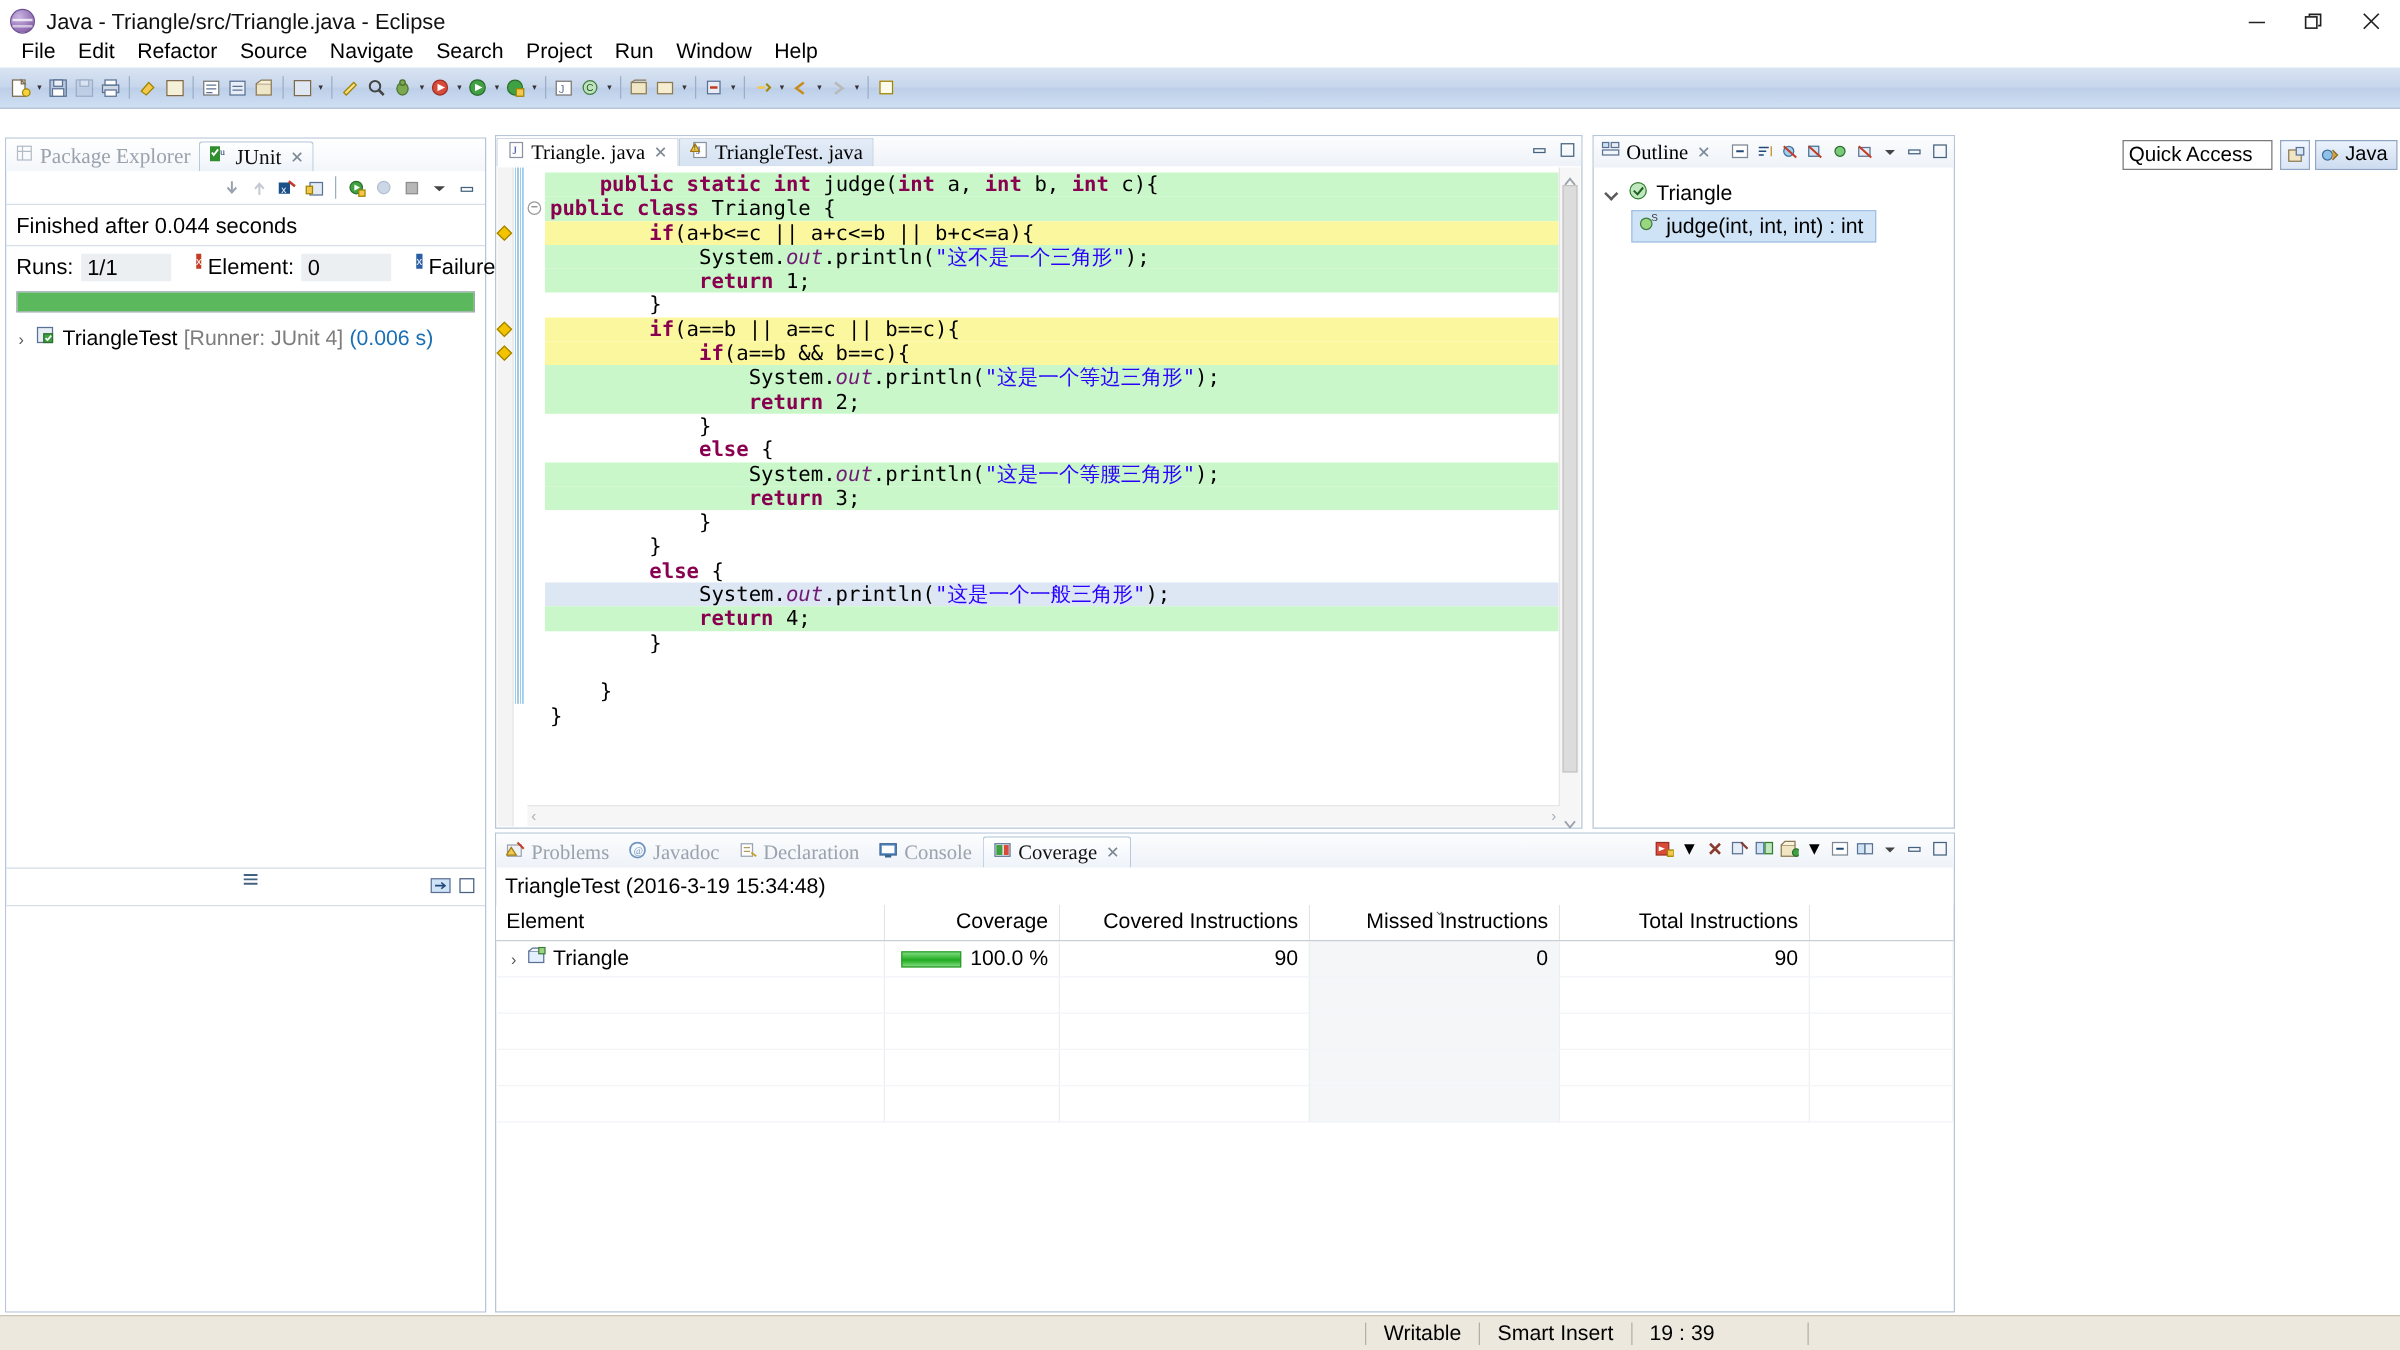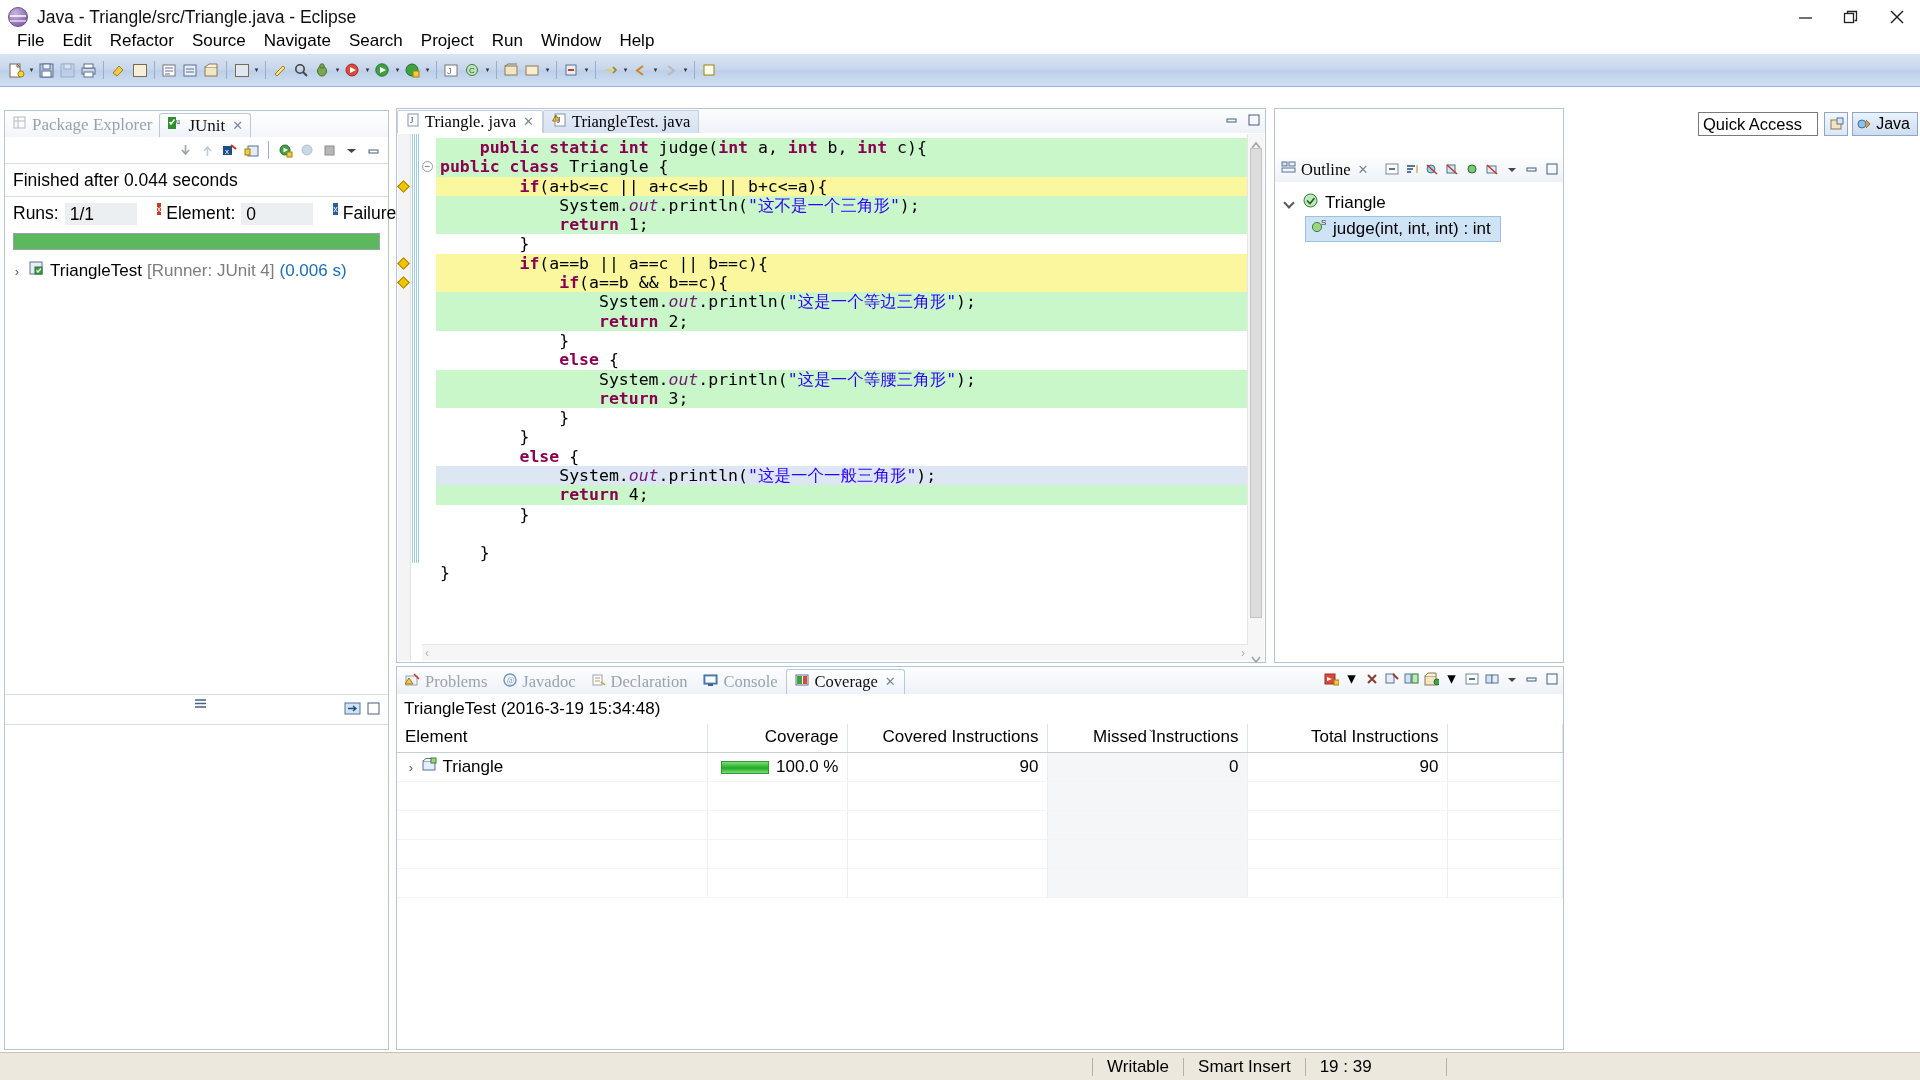--- a/index.html
+++ b/index.html
@@ -197,21 +197,21 @@
     color:#555;line-height:1;background:#fff;box-sizing:border-box;
   }
   
   #outline-panel{
     position:absolute;left:1274px;top:108px;width:290px;height:555px;
     background:#fff;border:1px solid #b6c6d8;box-sizing:border-box;
   }
   #outline-head{
     height:25px;display:flex;align-items:center;gap:5px;padding-left:6px;
     background:linear-gradient(to bottom,#fcfdfe,#eef2f8);
-    font-family:"Liberation Serif",serif;font-size:16.5px;position:relative;margin-top:48px;
+    font-family:"Liberation Serif",serif;font-size:16.5px;position:relative;
   }
   #outline-tools{position:absolute;right:4px;top:4px;display:flex;align-items:center;gap:5px;}
   .ol-ico{width:15px;height:15px;display:flex;align-items:center;justify-content:center;}
   #outline-body{padding:8px 0 0 4px;}
   .ol-row{display:flex;align-items:center;gap:6px;font-size:17px;height:26px;white-space:nowrap;}
   .ol-row.sel{background:#cfe3f7;border:1px solid #9fc0e0;box-sizing:border-box;}
   
   #bottom-panel{
     position:absolute;left:396px;top:666px;width:1168px;height:384px;
     background:#fff;border:1px solid #b6c6d8;box-sizing:border-box;

